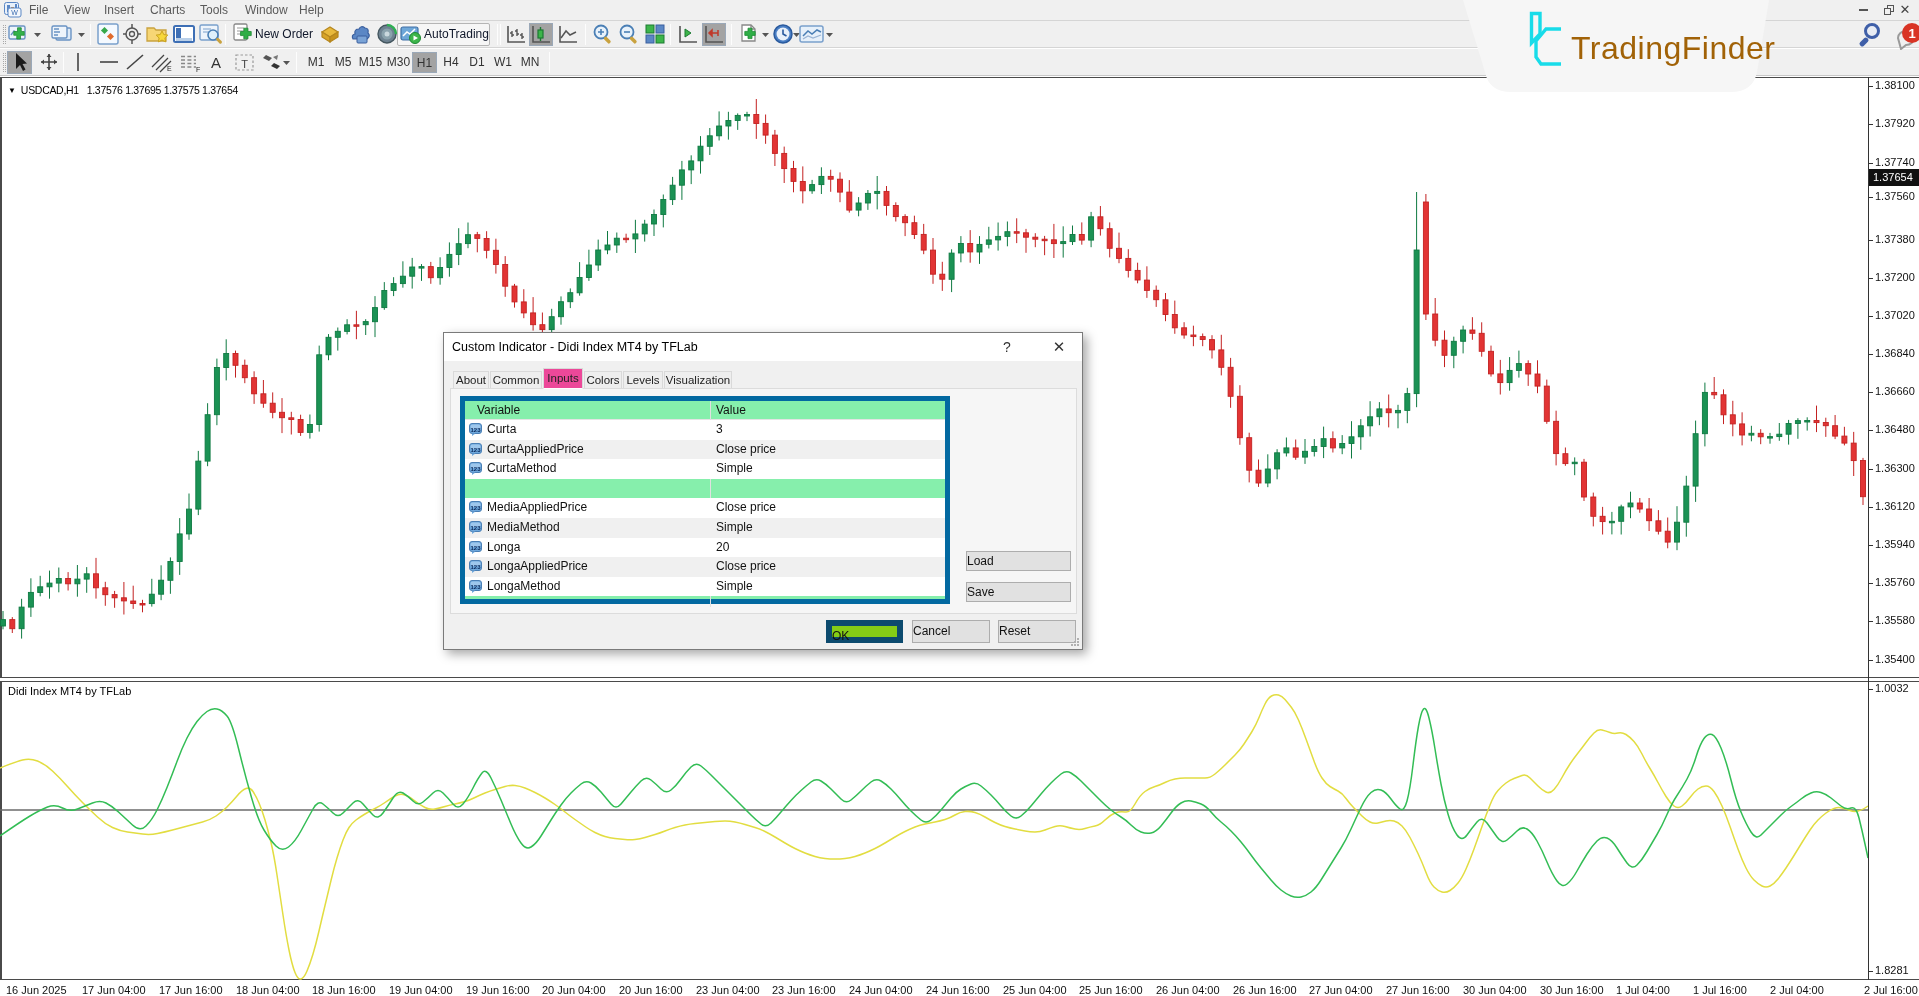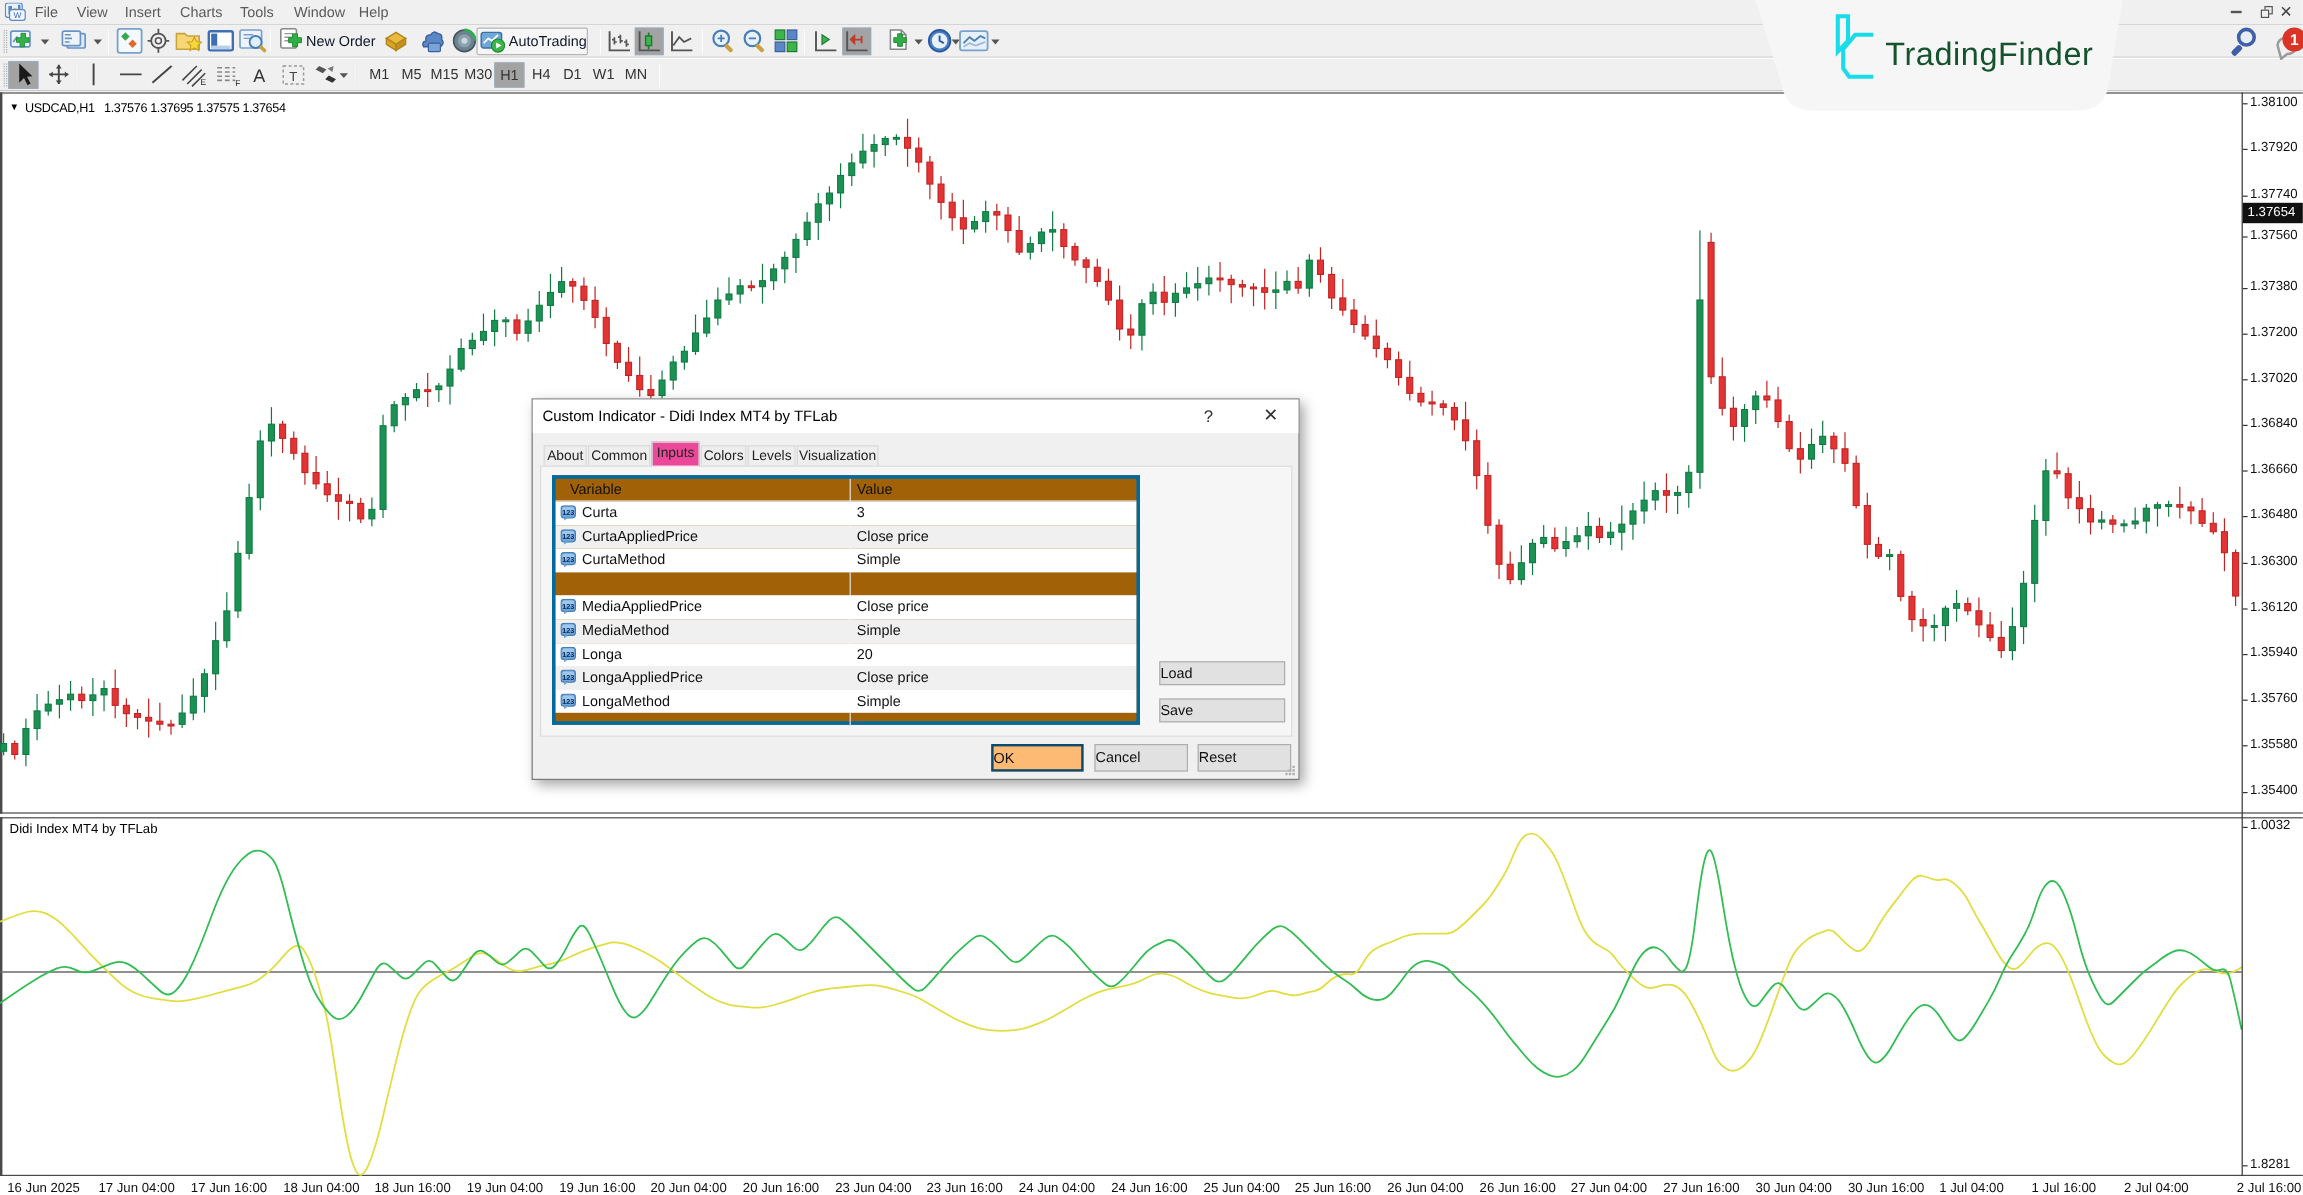--- a/index.html
+++ b/index.html
@@ -28,32 +28,32 @@
 #timeaxis{position:absolute;left:0;top:981px;width:1919px;height:15px;background:#fff}
 .tl{position:absolute;top:3px;font-size:11px;color:#111;white-space:nowrap}
 
 #dlg{position:absolute;left:443px;top:332px;width:640px;height:318px;background:#f0f0f0;border:1px solid #7a7a7a;box-shadow:4px 4px 10px rgba(0,0,0,0.35);z-index:20}
 #dlgtitle{position:absolute;left:0;top:0;width:100%;height:28px;background:#ffffff;font-size:12.5px;color:#000;line-height:28px;padding-left:8px}
 #dlghelp{position:absolute;right:60px;top:0;width:30px;text-align:center;color:#333;font-size:14px;line-height:28px}
 #dlgclose{position:absolute;right:8px;top:0;width:30px;text-align:center;color:#333;font-size:15px;line-height:28px}
 .tab{position:absolute;top:38px;height:18px;background:#eeeeee;border:1px solid #d9d9d9;font-size:11.5px;color:#222;text-align:center;line-height:17px}
 .tabactive{top:35px;height:21px;background:#ec4899;border-bottom:1px solid #fff;z-index:2;line-height:19px}
 #tabpane{position:absolute;left:6px;top:55px;width:627px;height:226px;background:#f6f6f6;border:1px solid #dcdcdc}
-#dtable{position:absolute;left:9px;top:7px;width:490px;height:208px;background:#a16207;border:3px solid #0369a1}
+#dtable{position:absolute;left:9px;top:7px;width:490px;height:208px;background:#86efac;border:5px solid #0369a1}
 #dhead{position:absolute;left:0;top:0;width:100%;height:19px;border-bottom:1px solid #e4e4e4;font-size:12px;color:#111}
 .drow{position:absolute;left:0;width:100%;height:19.6px;font-size:12px;color:#111}
 .dicon{position:absolute;left:4px;top:3px}
 .dk{position:absolute;left:22px;top:2px}
 .dv{position:absolute;left:251px;top:2px}
 #dvline{position:absolute;left:245px;top:0;width:1px;height:206px;background:#e0e0e0}
 .btn{position:absolute;background:#e1e1e1;border:1px solid #adadad;font-size:12px;color:#111;}
-.btnok{background:#fdba74;border:2px solid #0c4a6e}
+.btnok{background:#84cc16;border:6px solid #0c4a6e}
 
 #wm{position:absolute;left:1455px;top:0;width:320px;height:95px;z-index:30}
-#wmtxt{position:absolute;left:116px;top:30px;font-size:27px;color:#14532d;letter-spacing:0.5px}
+#wmtxt{position:absolute;left:116px;top:30px;font-size:32px;color:#a16207;letter-spacing:0.5px}
 
 #winbtns{position:absolute;right:4px;top:0;height:20px;z-index:31;color:#444}
 #winbtns span{display:inline-block;width:22px;text-align:center;font-size:12px;line-height:19px}
 #trficons{position:absolute;left:1856px;top:22px;width:67px;height:28px;z-index:32}
 </style></head>
 <body>
 
 <div id="menubar">
 <svg class="abs" style="left:4px;top:2px" width="18" height="16" viewBox="0 0 18 16">
       <rect x="0.5" y="0.5" width="14" height="12" rx="2" fill="#e8f0fa" stroke="#5b87c5"></rect>

